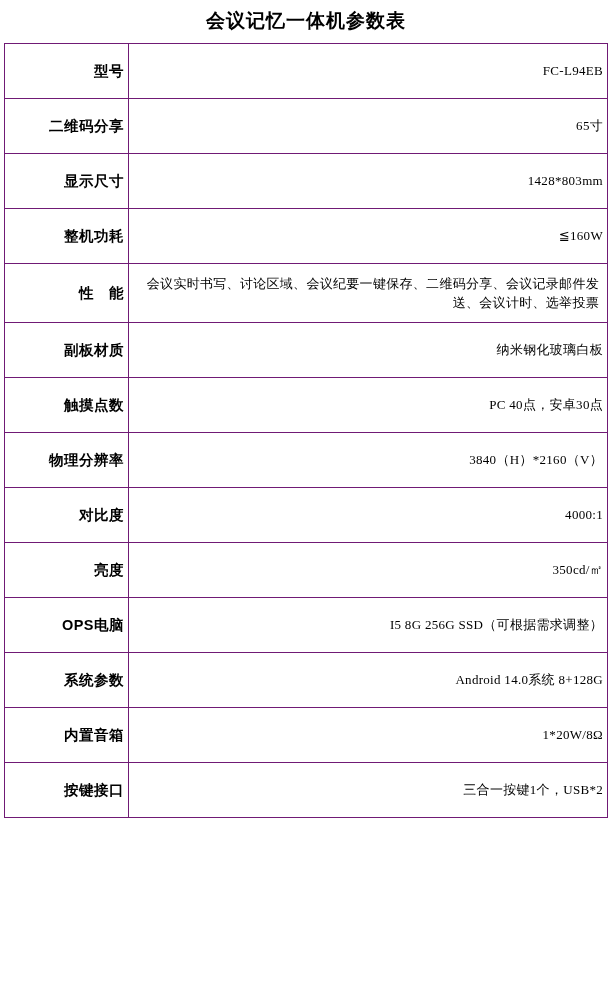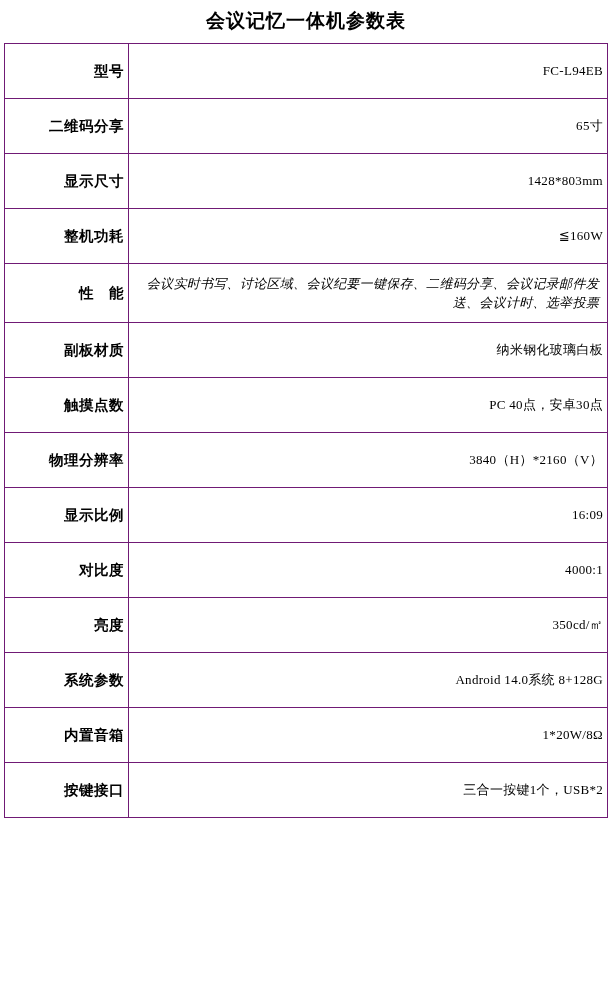--- a/index.html
+++ b/index.html
@@ -50,21 +50,20 @@
   }
   td.value {
     font-size: 13px;
     font-family: "Liberation Serif", "DejaVu Serif", serif;
     letter-spacing: 0.3px;
     line-height: 1.5;
     height: 50px;
   }
   td.value.multi {
     padding: 4px 8px;
-    font-style: italic;
   }
 </style>
 </head>
 <body>
 
 <div class="page">
 
   <div class="doc-title">会议记忆一体机参数表</div>
 
   <table class="spec">
@@ -95,30 +94,30 @@
       </tr>
       <tr>
         <td class="label">触摸点数</td>
         <td class="value">PC 40点，安卓30点</td>
       </tr>
       <tr>
         <td class="label">物理分辨率</td>
         <td class="value">3840（H）*2160（V）</td>
       </tr>
       <tr>
-        <td class="label">显示比例</td>
-        <td class="value">16:09</td>
-      </tr>
-      <tr>
         <td class="label">对比度</td>
         <td class="value">4000:1</td>
       </tr>
       <tr>
         <td class="label">亮度</td>
         <td class="value">350cd/㎡</td>
+      </tr>
+      <tr>
+        <td class="label">OPS电脑</td>
+        <td class="value">I5 8G 256G SSD（可根据需求调整）</td>
       </tr>
       <tr>
         <td class="label">系统参数</td>
         <td class="value">Android 14.0系统 8+128G</td>
       </tr>
       <tr>
         <td class="label">内置音箱</td>
         <td class="value">1*20W/8Ω</td>
       </tr>
       <tr>

